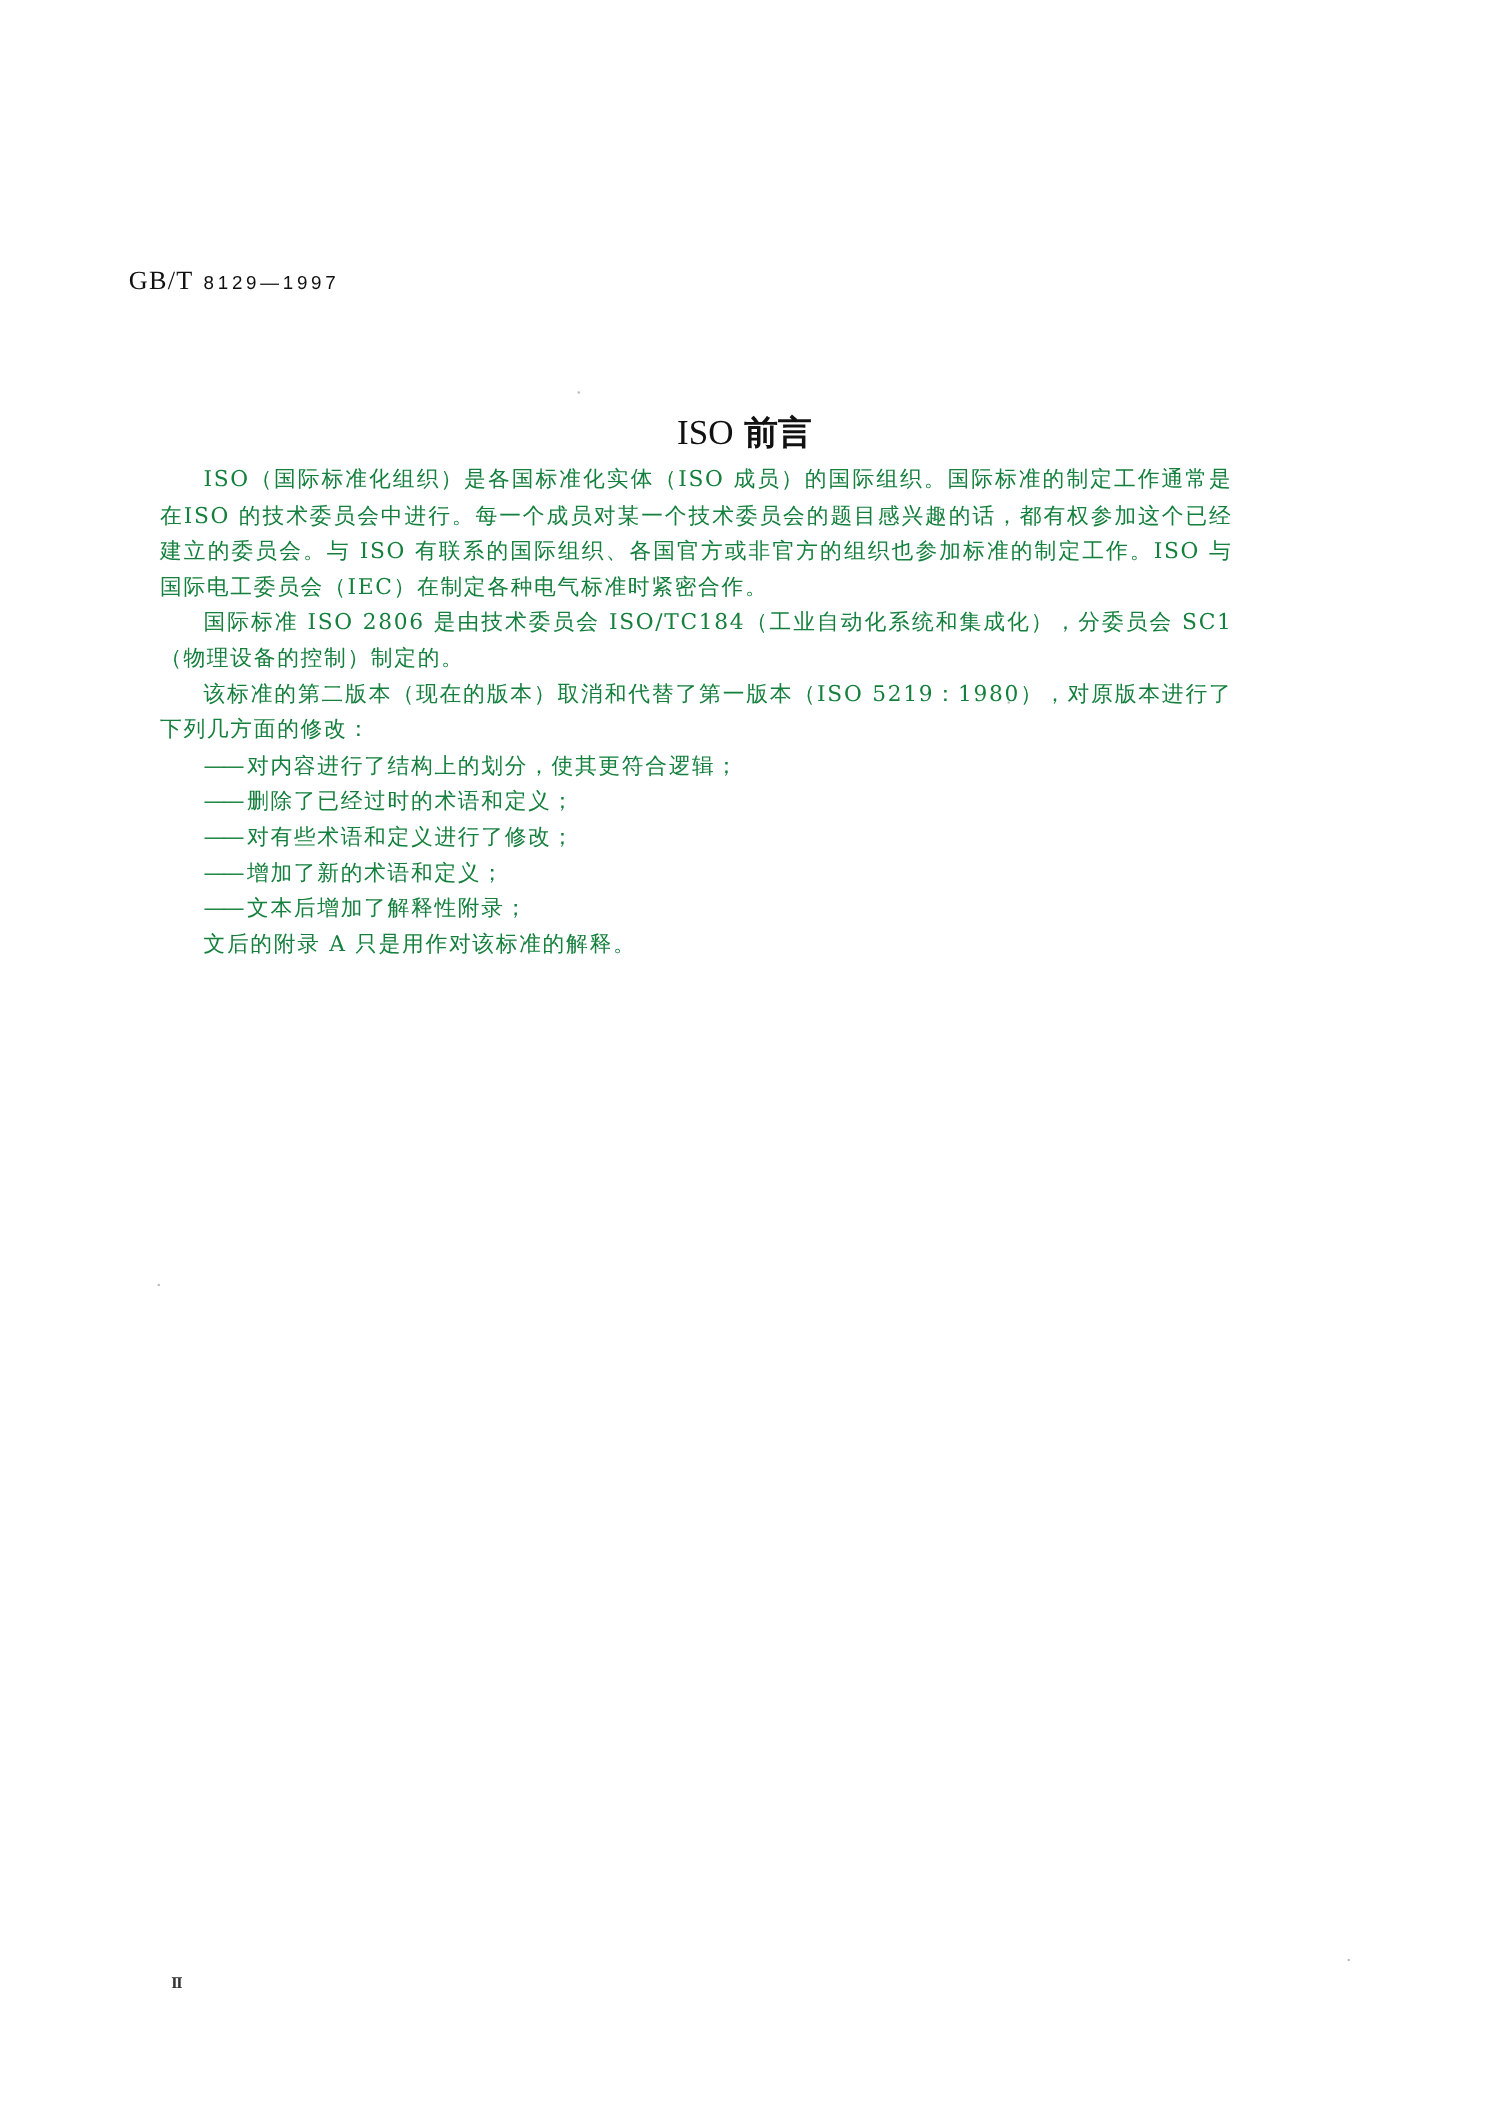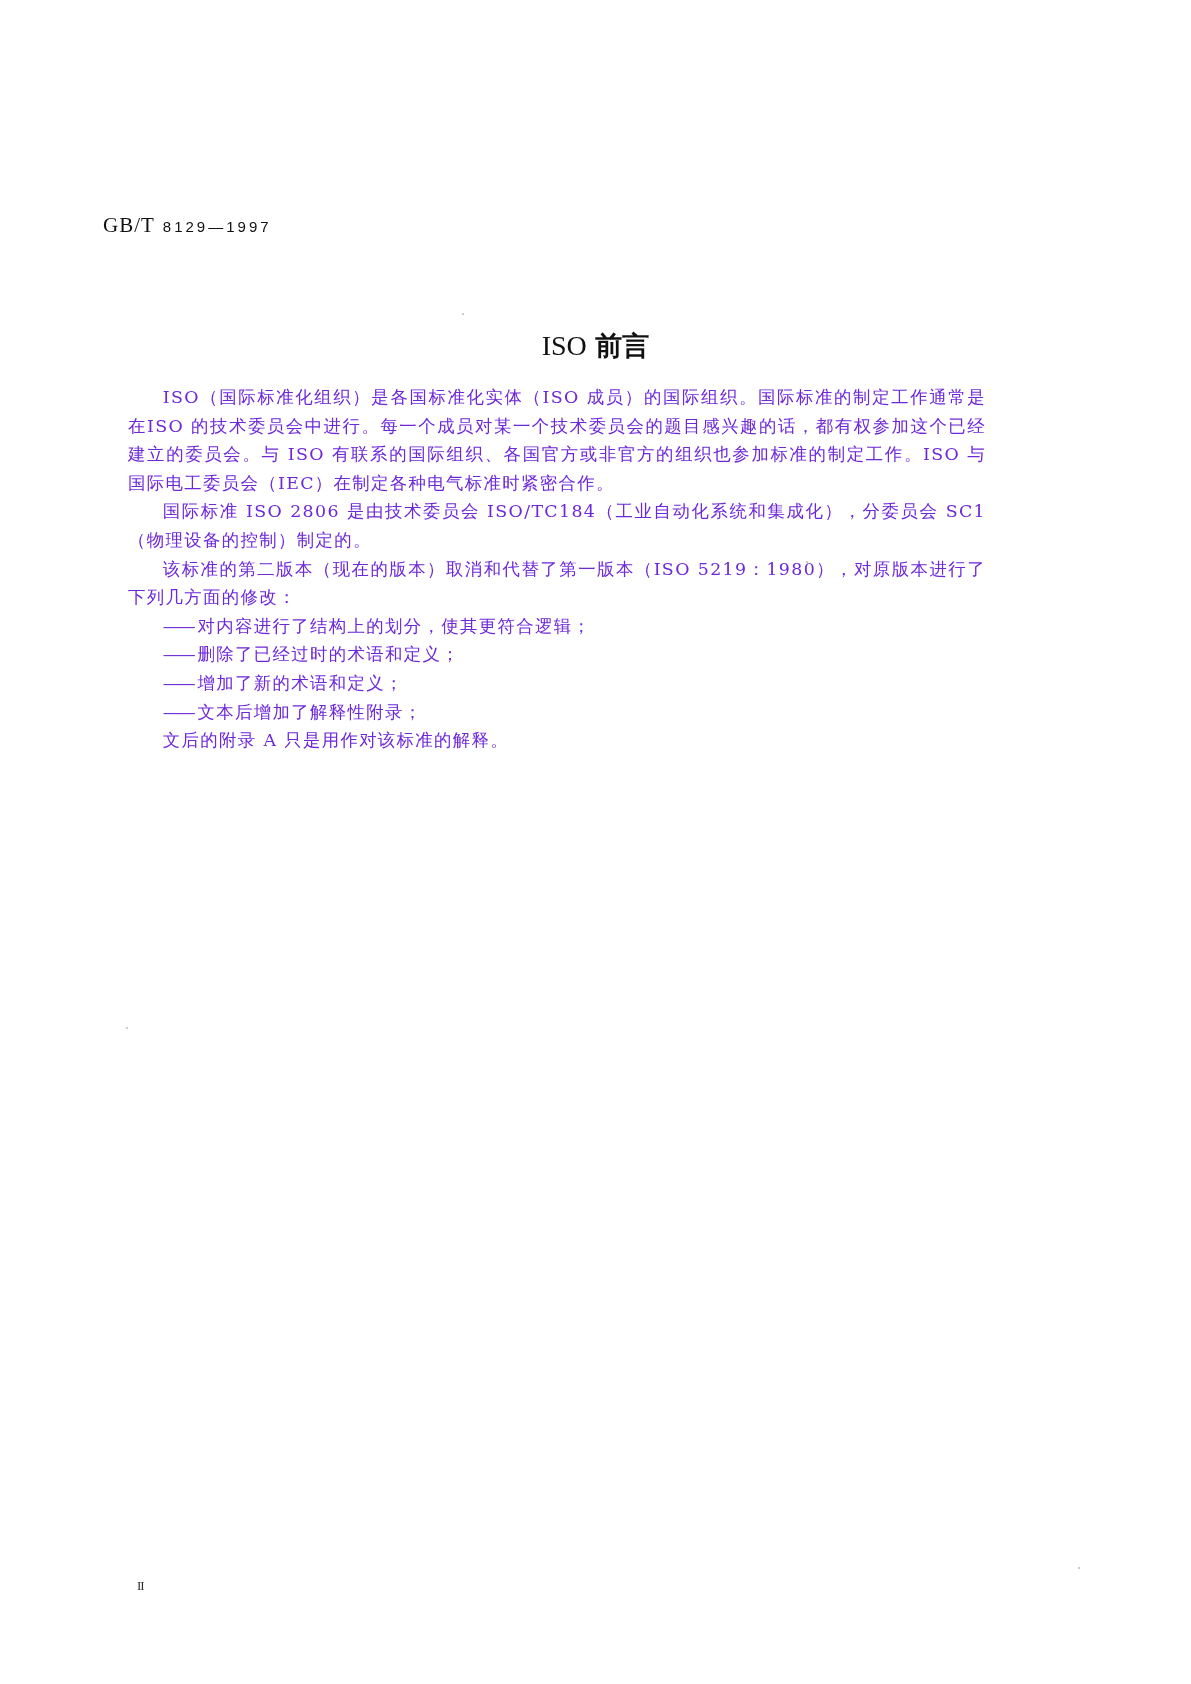--- a/index.html
+++ b/index.html
@@ -54,47 +54,47 @@
       font-family: "Liberation Serif", serif;
       font-size: 28px;
       margin-top: 20px;
     }
     .title .cjk {
       font-weight: bold;
     }
     .body-text {
       position: absolute;
       left: 128px;
-      top: 383px;
+      top: 370px;
       width: 858px;
       font-size: 17.4px;
       line-height: 28.6px;
       letter-spacing: 1.35px;
       text-align: justify;
-      color: #6d28d9;
+      color: #15803d;
     }
     .body-text p {
       margin: 0;
       text-indent: 2em;
     }
     .body-text .dash-item {
       text-indent: 0;
       padding-left: 2em;
     }
     .body-text .dash-item .dash {
       letter-spacing: -2px;
       margin-right: 4px;
     }
     .page-num {
       position: absolute;
       left: 137px;
       top: 1578px;
       font-family: "Liberation Serif", serif;
       font-size: 13px;
-      font-weight: normal;
+      font-weight: bold;
       color: #333;
       letter-spacing: -1px;
     }
     .speck {
       position: absolute;
       width: 2px;
       height: 2px;
       background: #bbb;
       border-radius: 1px;
     }
@@ -113,20 +113,21 @@
     <span class="cjk">前言</span>
   </div>
 
   <div class="body-text">
     <p>ISO（国际标准化组织）是各国标准化实体（ISO 成员）的国际组织。国际标准的制定工作通常是在ISO 的技术委员会中进行。每一个成员对某一个技术委员会的题目感兴趣的话，都有权参加这个已经建立的委员会。与 ISO 有联系的国际组织、各国官方或非官方的组织也参加标准的制定工作。ISO 与国际电工委员会（IEC）在制定各种电气标准时紧密合作。</p>
     <p>国际标准 ISO 2806 是由技术委员会 ISO/TC184（工业自动化系统和集成化），分委员会 SC1（物理设备的控制）制定的。</p>
     <p>该标准的第二版本（现在的版本）取消和代替了第一版本（ISO 5219：1980），对原版本进行了下列几方面的修改：</p>
 
     <p class="dash-item"><span class="dash">——</span><span>对内容进行了结构上的划分，使其更符合逻辑；</span></p>
     <p class="dash-item"><span class="dash">——</span><span>删除了已经过时的术语和定义；</span></p>
+    <p class="dash-item"><span class="dash">——</span><span>对有些术语和定义进行了修改；</span></p>
     <p class="dash-item"><span class="dash">——</span><span>增加了新的术语和定义；</span></p>
     <p class="dash-item"><span class="dash">——</span><span>文本后增加了解释性附录；</span></p>
 
     <p>文后的附录 A 只是用作对该标准的解释。</p>
   </div>
 
   <div class="page-num">II</div>
 
   <div class="speck" style="left:462px;top:313px;"></div>
   <div class="speck" style="left:806px;top:561px;"></div>

